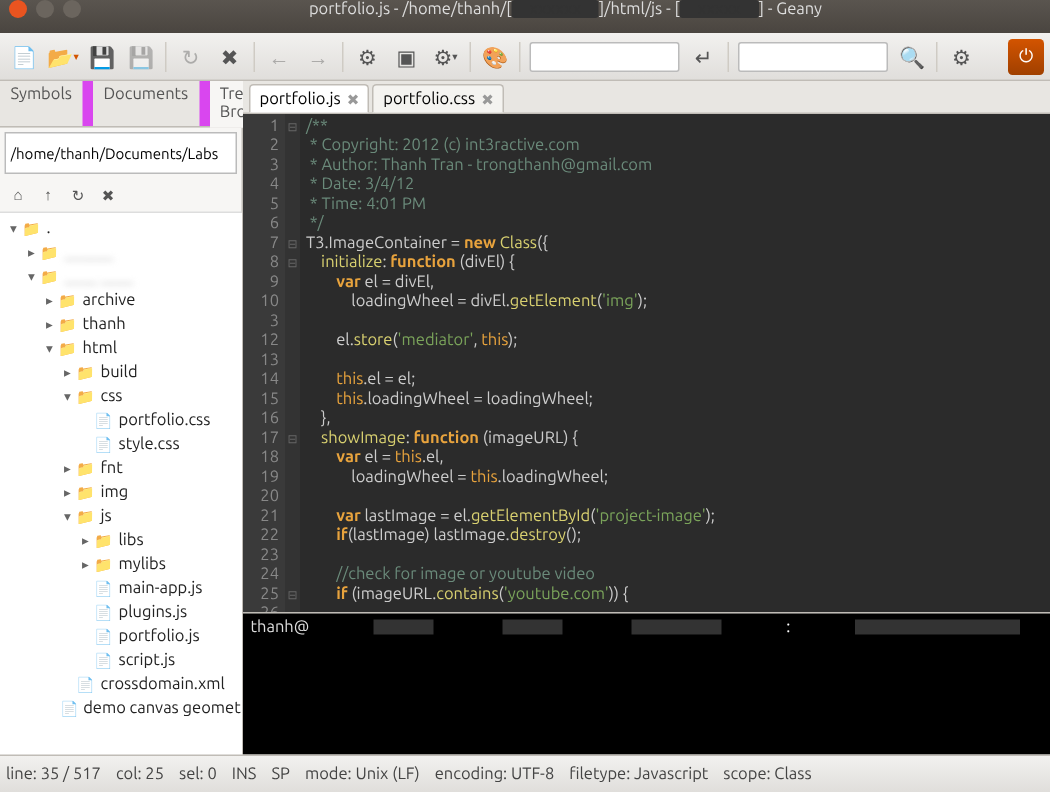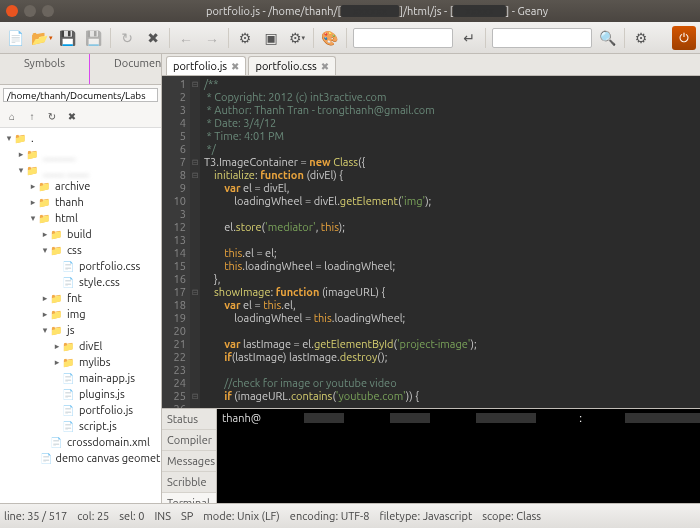--- a/index.html
+++ b/index.html
@@ -1,19 +1,19 @@
 <!DOCTYPE html>
 <html><head>
 <meta charset="utf-8">
 <style>
 * { margin: 0; padding: 0; box-sizing: border-box; font-family: Ubuntu, "Liberation Sans", Arial, sans-serif; font-size: 11px; }
 body { width: 700px; height: 528px; background: #ededeb; overflow: hidden; display: flex; flex-direction: column; }
 
 
-.titlebar { height: 22px; background: linear-gradient(#5a554f,#4a4540); display: flex; align-items: center; padding: 0 6px; color: #ddd; gap: 6px; }
+.titlebar { height: 22px; background: linear-gradient(#5a554f,#4a4540); display: flex; padding: 0 6px; color: #ddd; gap: 6px; }
 .win-btn { width: 12px; height: 12px; border-radius: 50%; display: inline-block; }
 .win-close { background: #e95420; }
 .win-min, .win-max { background: #6b655e; }
 .titlebar-title { flex: 1; text-align: center; font-size: 11px; color: #ddd; overflow: hidden; white-space: nowrap; }
 .titlebar-title .blk { background: #333; color: #333; border-radius: 2px; padding: 0 12px; }
 
 
 .toolbar { height: 32px; background: linear-gradient(#f2f1ef,#e0dedb); border-bottom: 1px solid #c0bcb6; display: flex; align-items: center; padding: 0 4px; gap: 2px; }
 .tbtn { width: 24px; height: 24px; border: 1px solid transparent; border-radius: 3px; display: flex; align-items: center; justify-content: center; font-size: 14px; color: #555; }
 .tbtn.orange { color: #d35400; }
@@ -21,26 +21,26 @@
 .tbtn.disabled { opacity: 0.4; }
 .tsep { width: 1px; height: 20px; background: #cfcbc4; margin: 0 2px; }
 .tsearch { width: 100px; height: 20px; border: 1px solid #bbb; background: #fff; border-radius: 2px; margin: 0 2px; font-size: 10px; padding: 0 4px; }
 .quit-btn { width: 24px; height: 24px; background: linear-gradient(#d35400,#a04000); border-radius: 3px; display: flex; align-items: center; justify-content: center; color: #fff; font-size: 12px; margin-left: auto; }
 
 
 .main { flex: 1; display: flex; min-height: 0; }
 
 
 .sidetabs { display: flex; border-bottom: 1px solid #c0bcb6; background: #e8e6e2; font-size: 10px; }
-.sidetab { padding: 3px 24px; border-right: 1px solid #d946ef; color: #555; }
+.sidetab { padding: 3px 7px; border-right: 7px solid #d946ef; color: #555; }
 .sidetab.active { background: #f7f6f4; border-bottom: 1px solid #f7f6f4; margin-bottom: -1px; }
 
 .sidebar { width: 162px; background: #f7f6f4; border-right: 1px solid #c0bcb6; display: flex; flex-direction: column; }
 .pathbar { display: flex; padding: 3px; gap: 2px; }
-.pathbar input { flex: 1; height: 14px; border: 1px solid #bbb; font-size: 10px; padding: 0 3px; }
+.pathbar input { flex: 1; height: 28px; border: 1px solid #bbb; font-size: 10px; padding: 0 3px; }
 
 
 .tree { flex: 1; overflow: auto; padding: 2px 0; font-size: 11px; background: #fff; }
 .tree-row { display: flex; align-items: center; height: 16px; padding-left: 4px; white-space: nowrap; }
 .tree-row.blur span.lbl { filter: blur(2px); color: #aaa; }
 .expander { width: 10px; font-size: 9px; color: #666; text-align: center; }
 .ticon { width: 14px; height: 14px; margin-right: 3px; display: inline-flex; align-items: center; justify-content: center; font-size: 10px; }
 .folder { color: #e8a33d; }
 .file { color: #888; }
 .lbl { color: #222; }
@@ -199,21 +199,21 @@
           <span class="lbl">img</span>
         </div>
         <div class="tree-row ind3">
           <span class="expander">▾</span>
           <span class="ticon folder">📁</span>
           <span class="lbl">js</span>
         </div>
         <div class="tree-row ind4">
           <span class="expander">▸</span>
           <span class="ticon folder">📁</span>
-          <span class="lbl">divEl</span>
+          <span class="lbl">libs</span>
         </div>
         <div class="tree-row ind4">
           <span class="expander">▸</span>
           <span class="ticon folder">📁</span>
           <span class="lbl">mylibs</span>
         </div>
         <div class="tree-row ind4">
           <span class="expander"></span>
           <span class="ticon file">📄</span>
           <span class="lbl">main-app.js</span>
@@ -310,27 +310,20 @@
           <div></div>
           <div></div>
           <div></div>
           <div></div>
           <div>⊟</div>
           <div></div>
         </div>
       <div class="code" id="code"><div><span class="c-cmt">/**</span></div><div><span class="c-cmt"> * Copyright: 2012 (c) int3ractive.com</span></div><div><span class="c-cmt"> * Author: Thanh Tran - trongthanh@gmail.com</span></div><div><span class="c-cmt"> * Date: 3/4/12</span></div><div><span class="c-cmt"> * Time: 4:01 PM</span></div><div><span class="c-cmt"> */</span></div><div>T3.ImageContainer <span class="c-op">=</span> <span class="c-kw">new</span> <span class="c-fn">Class</span>({</div><div>    <span class="c-fn">initialize</span>: <span class="c-kw">function</span> (divEl) {</div><div>        <span class="c-kw">var</span> el <span class="c-op">=</span> divEl,</div><div>            loadingWheel <span class="c-op">=</span> divEl.<span class="c-fn">getElement</span>(<span class="c-str">'img'</span>);</div><div></div><div>        el.<span class="c-fn">store</span>(<span class="c-str">'mediator'</span>, <span class="c-this">this</span>);</div><div></div><div>        <span class="c-this">this</span>.el <span class="c-op">=</span> el;</div><div>        <span class="c-this">this</span>.loadingWheel <span class="c-op">=</span> loadingWheel;</div><div>    },</div><div>    <span class="c-fn">showImage</span>: <span class="c-kw">function</span> (imageURL) {</div><div>        <span class="c-kw">var</span> el <span class="c-op">=</span> <span class="c-this">this</span>.el,</div><div>            loadingWheel <span class="c-op">=</span> <span class="c-this">this</span>.loadingWheel;</div><div></div><div>        <span class="c-kw">var</span> lastImage <span class="c-op">=</span> el.<span class="c-fn">getElementById</span>(<span class="c-str">'project-image'</span>);</div><div>        <span class="c-kw">if</span>(lastImage) lastImage.<span class="c-fn">destroy</span>();</div><div></div><div>        <span class="c-cmt">//check for image or youtube video</span></div><div>        <span class="c-kw">if</span> (imageURL.<span class="c-fn">contains</span>(<span class="c-str">'youtube.com'</span>)) {</div><div></div></div>
     </div>
     <div class="bottom-split">
-      <div class="bottom-tabs" id="btabs">
-          <div class="btab">Status</div>
-          <div class="btab">Compiler</div>
-          <div class="btab">Messages</div>
-          <div class="btab">Scribble</div>
-          <div class="btab active">Terminal</div>
-        </div>
       <div class="terminal">
         <div class="term-line">
           <span>thanh@</span>
           <span class="term-blk"></span><span class="term-blk"></span><span class="term-blk" style="width:60px"></span>
           <span style="color:#fff">:</span>
           <span class="term-blk" style="width:110px"></span>
           <span>/src$</span>&nbsp;<span class="term-cur"></span>
         </div>
       </div>
     </div>

